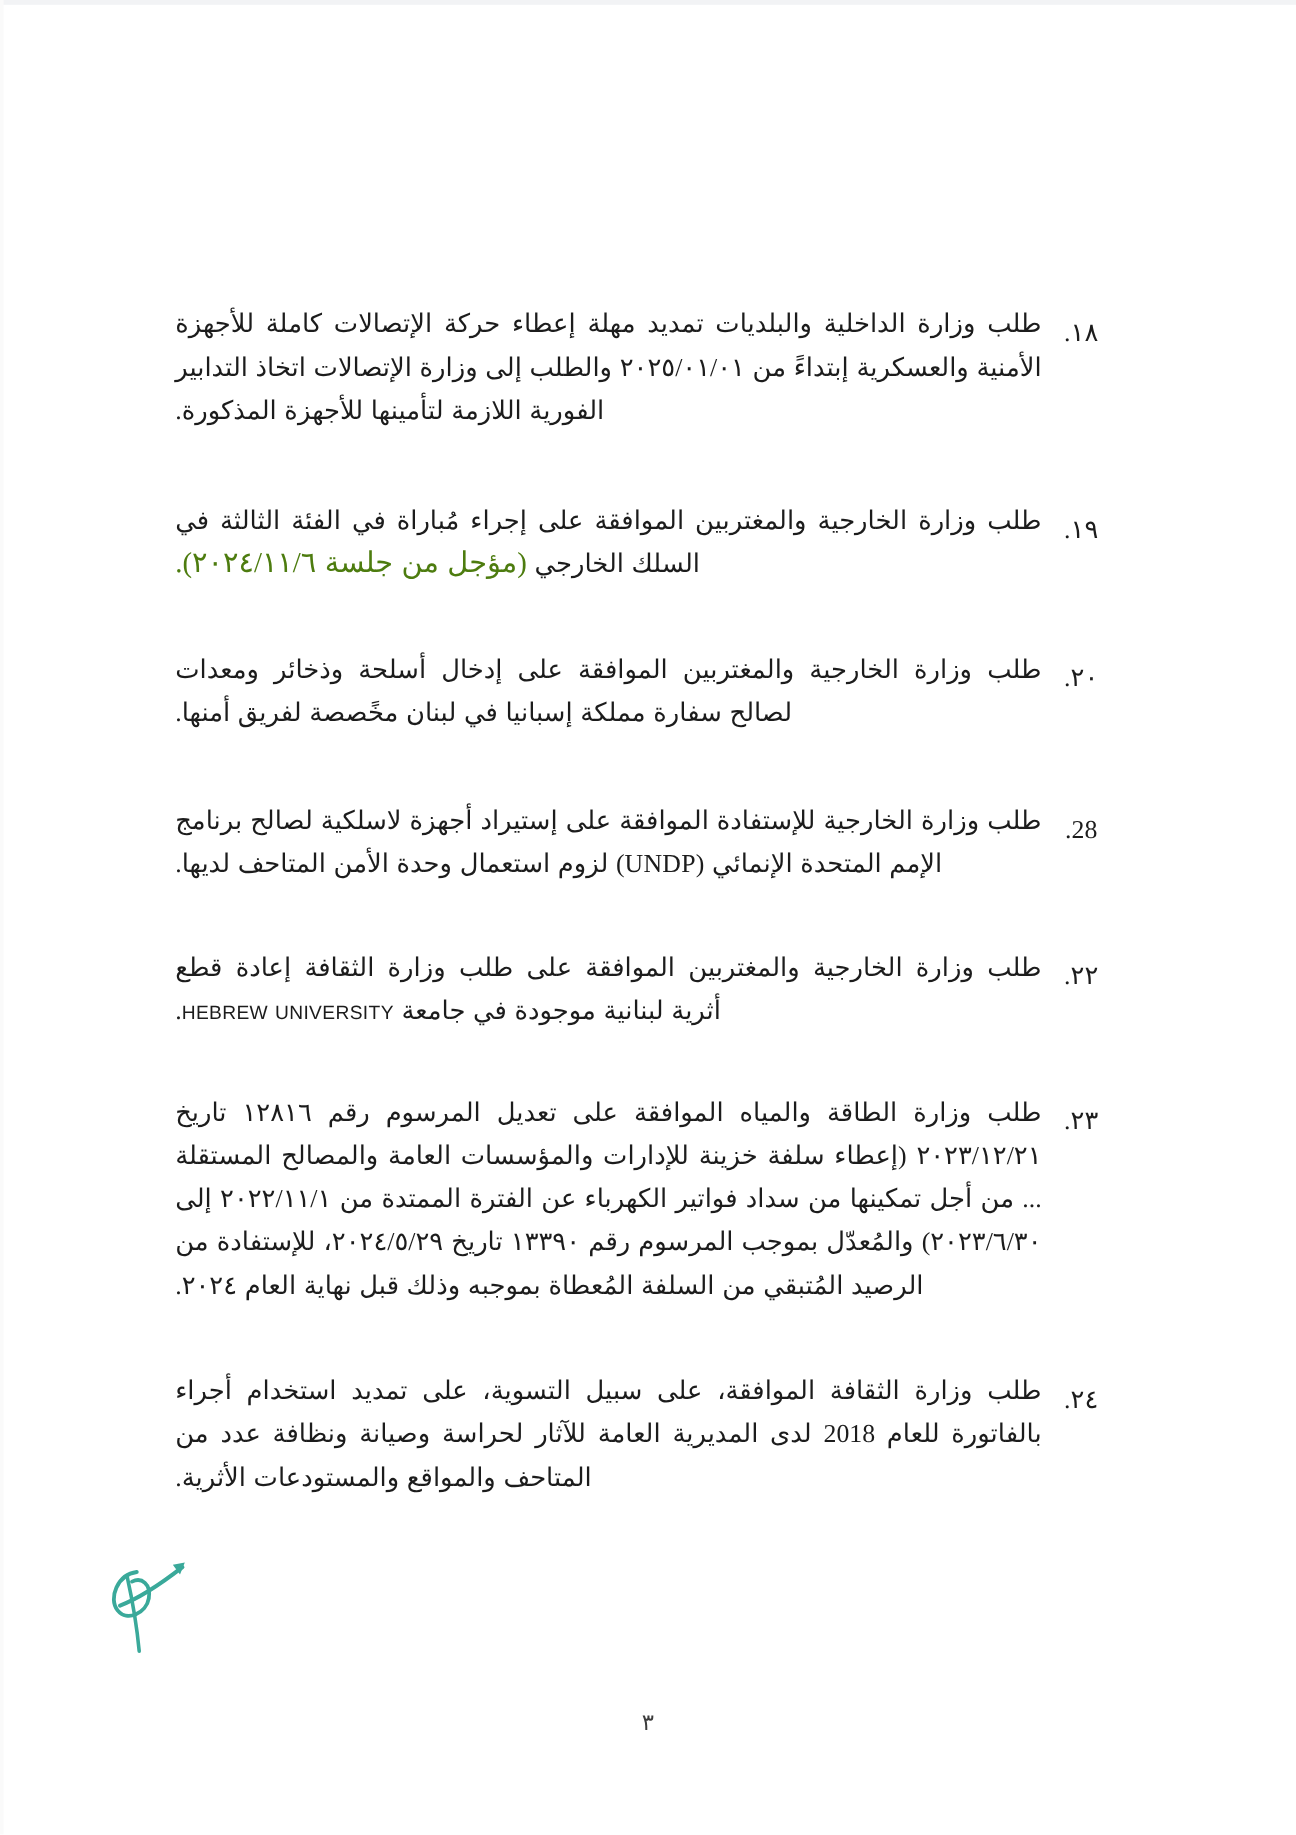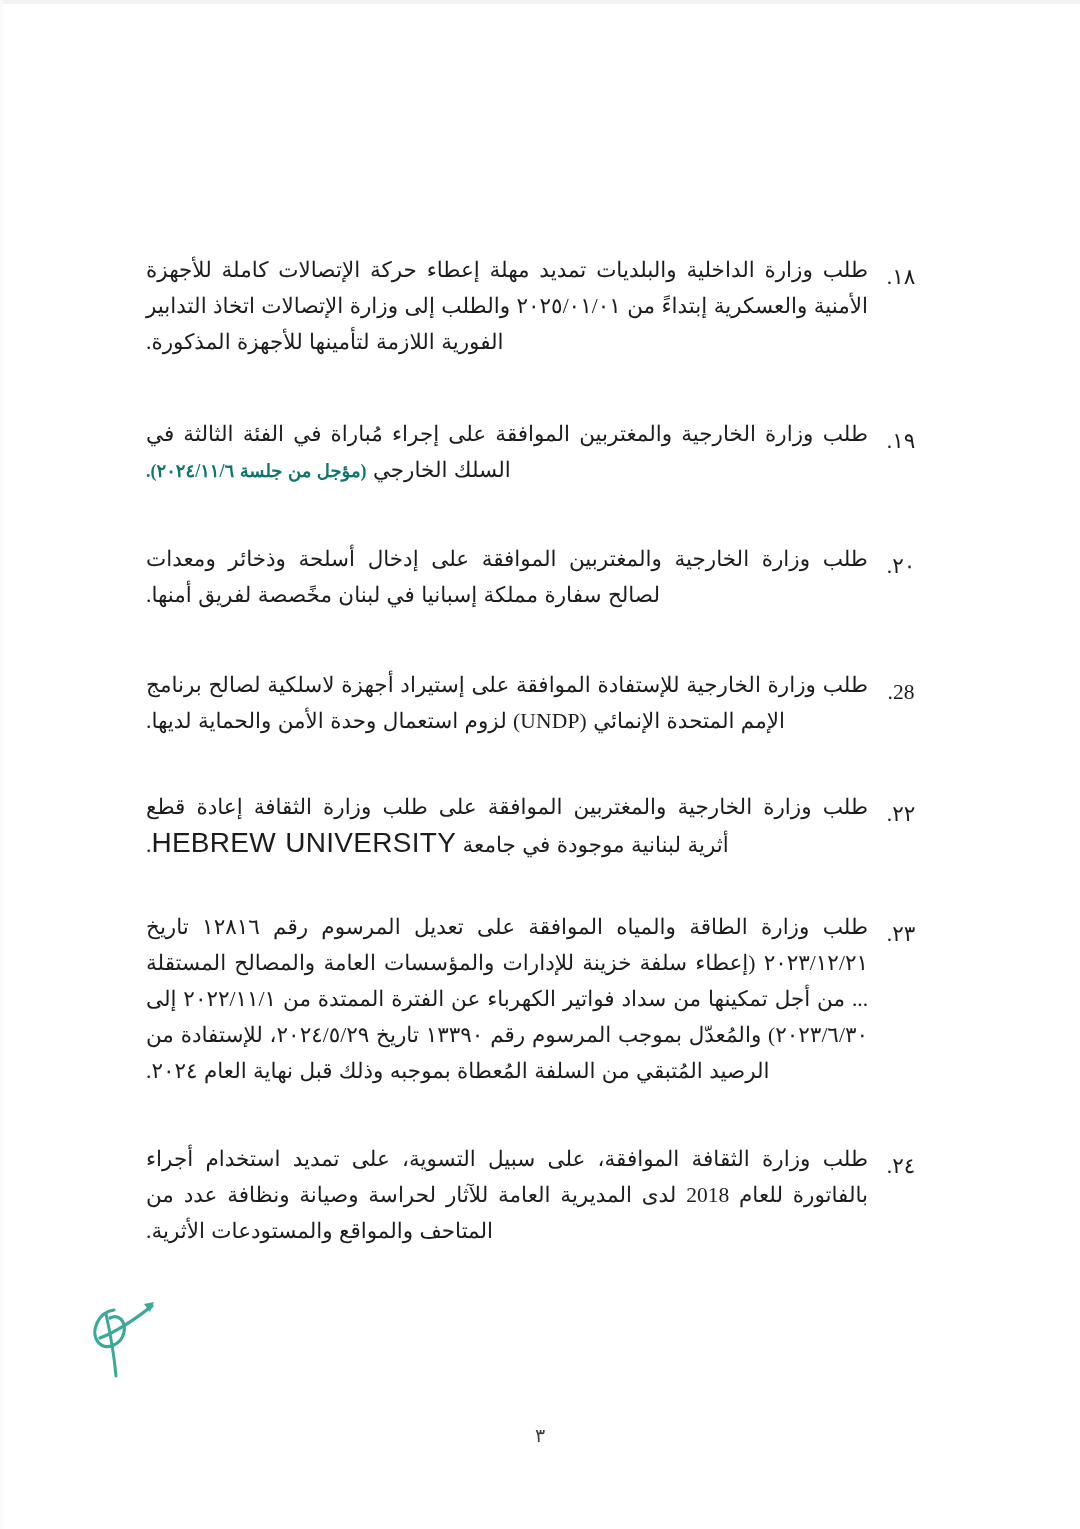--- a/index.html
+++ b/index.html
@@ -79,28 +79,28 @@
     font-family: "Liberation Serif", "DejaVu Serif", serif;
     direction: ltr;
     unicode-bidi: isolate;
     letter-spacing: 0.2px;
   }
 
   .latin-sans {
     font-family: "Liberation Sans", "DejaVu Sans", sans-serif;
     direction: ltr;
     unicode-bidi: isolate;
-    font-size: 28px;
+    font-size: 16px;
     letter-spacing: 0.3px;
   }
 
   .note-green {
-    color: #0f766e;
-    font-weight: bold;
-    font-size: 18px;
+    color: #4d7c0f;
+    font-weight: normal;
+    font-size: 24px;
   }
 
   
   .item-18 { margin-bottom: 56px; }
   .item-19 { margin-bottom: 52px; }
   .item-20 { margin-bottom: 54px; }
   .item-21 { margin-bottom: 50px; }
   .item-22 { margin-bottom: 46px; }
   .item-23 { margin-bottom: 52px; }
   .item-24 { margin-bottom: 0; }
@@ -145,21 +145,21 @@
       <div class="item-body last-left"><span>طلب وزارة الخارجية والمغتربين الموافقة على إجراء مُباراة في الفئة الثالثة في السلك الخارجي </span><span class="note-green">(مؤجل من جلسة ٢٠٢٤/١١/٦).</span></div>
     </div>
 
     <div class="item item-20">
       <div class="item-marker">٢٠.</div>
       <div class="item-body last-left">طلب وزارة الخارجية والمغتربين الموافقة على إدخال أسلحة وذخائر ومعدات لصالح سفارة مملكة إسبانيا في لبنان مخًصصة لفريق أمنها.</div>
     </div>
 
     <div class="item item-21">
       <div class="item-marker">28.</div>
-      <div class="item-body last-left"><span>طلب وزارة الخارجية للإستفادة الموافقة على إستيراد أجهزة لاسلكية لصالح برنامج الإمم المتحدة الإنمائي (</span><span class="latin-serif">UNDP</span><span>) لزوم استعمال وحدة الأمن والحماية لديها.</span></div>
+      <div class="item-body last-left"><span>طلب وزارة الخارجية للإستفادة الموافقة على إستيراد أجهزة لاسلكية لصالح برنامج الإمم المتحدة الإنمائي (</span><span class="latin-serif">UNDP</span><span>) لزوم استعمال وحدة الأمن المتاحف لديها.</span></div>
     </div>
 
     <div class="item item-22">
       <div class="item-marker">٢٢.</div>
       <div class="item-body last-left"><span>طلب وزارة الخارجية والمغتربين الموافقة على طلب وزارة الثقافة إعادة قطع أثرية لبنانية موجودة في جامعة </span><span class="latin-sans">HEBREW UNIVERSITY</span><span>.</span></div>
     </div>
 
     <div class="item item-23">
       <div class="item-marker">٢٣.</div>
       <div class="item-body last-left">طلب وزارة الطاقة والمياه الموافقة على تعديل المرسوم رقم ١٢٨١٦ تاريخ ٢٠٢٣/١٢/٢١ (إعطاء سلفة خزينة للإدارات والمؤسسات العامة والمصالح المستقلة ... من أجل تمكينها من سداد فواتير الكهرباء عن الفترة الممتدة من ٢٠٢٢/١١/١ إلى ٢٠٢٣/٦/٣٠) والمُعدّل بموجب المرسوم رقم ١٣٣٩٠ تاريخ ٢٠٢٤/٥/٢٩، للإستفادة من الرصيد المُتبقي من السلفة المُعطاة بموجبه وذلك قبل نهاية العام ٢٠٢٤.</div>

